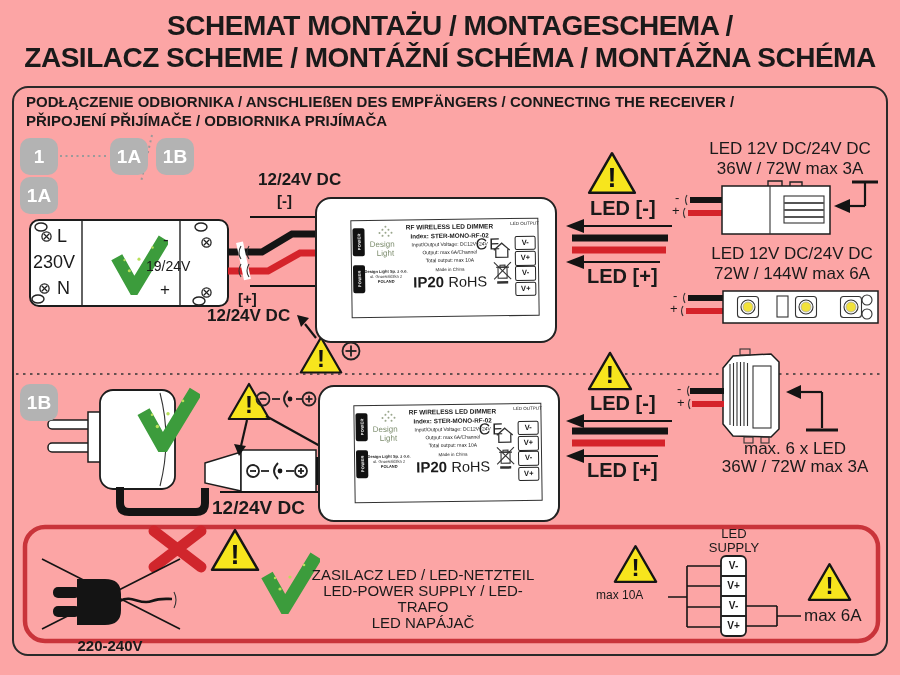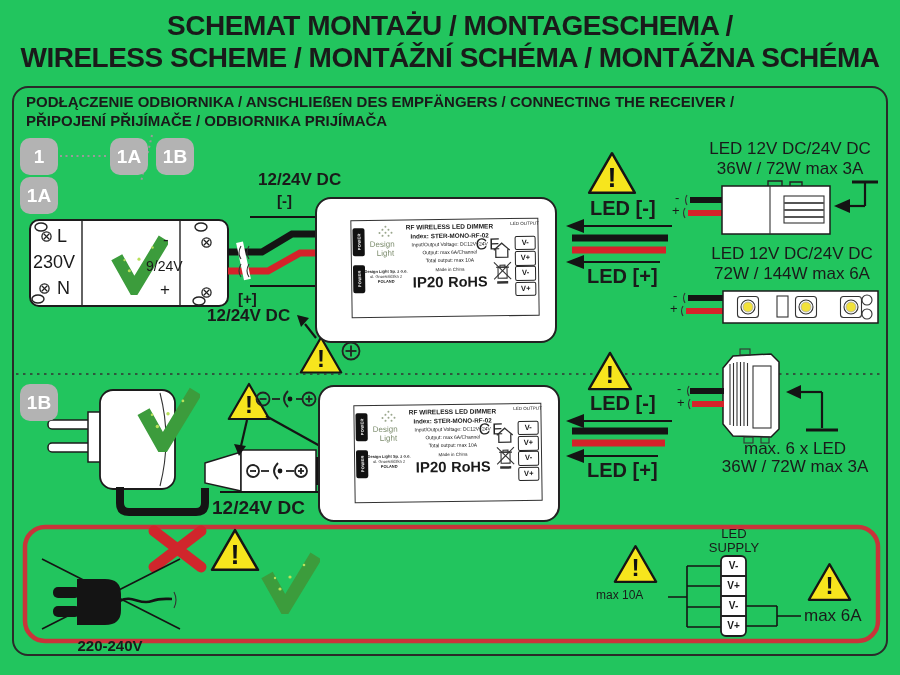--- a/index.html
+++ b/index.html
@@ -5,21 +5,21 @@
   :root{
     --ink:#1a1a1a;
     --wire_red:#d5232a;
     --warning_yellow:#f7e51d;
     --check_green:#3c9c3c;
     --badge_gray:#b3b3b3;
     --alert_red:#c9343a;
     --led_yellow:#f2e23a;
   }
   html,body{margin:0;padding:0;background:#fff;}
-  .canvas{position:relative;width:900px;height:675px;background:#22c55e;overflow:hidden;
+  .canvas{position:relative;width:900px;height:675px;background:#fca5a5;overflow:hidden;
           font-family:"Liberation Sans",sans-serif;color:var(--ink);}
   .t{position:absolute;white-space:nowrap;color:var(--ink);}
   .b{font-weight:bold;}
   .ctr{text-align:center;}
   
   .title{position:absolute;left:0;top:10px;width:900px;text-align:center;
          font-size:28px;font-weight:bold;letter-spacing:-.5px;line-height:32px;}
   .frame{position:absolute;left:12px;top:86px;width:872px;height:566px;
          border:2px solid #2a2a2a;border-radius:16px;}
   .subtitle{position:absolute;left:26px;top:92px;width:840px;
@@ -65,38 +65,38 @@
   .p1{top:7px;} .p2{top:44px;}
   .brandtxt{position:absolute;font-size:8px;color:#7d8d6e;}
   .company{position:absolute;left:12px;top:48px;width:44px;text-align:center;font-size:4px;line-height:5px;color:#222;}
   .dtext{position:absolute;left:50px;top:3px;width:96px;text-align:center;line-height:1.15;}
   .dtext .l1{font-size:6.5px;font-weight:bold;}
   .dtext .l2{font-size:6.3px;font-weight:bold;margin-top:2px;}
   .dtext .l3{font-size:5px;margin-top:2.2px;}
   .dtext .l4{font-size:4.5px;margin-top:3px;}
   .iprow{margin-top:1px;}
   .iprow .ip{font-size:15px;font-weight:bold;}
-  .iprow .rohs{font-size:14.5px;font-weight:700;}
+  .iprow .rohs{font-size:14.5px;font-weight:400;}
   .ce{position:absolute;left:124px;top:16px;font-size:16px;letter-spacing:2px;color:#222;}
   .ledout{position:absolute;left:158px;top:2px;width:30px;font-size:4.5px;line-height:5px;text-align:center;}
   .vterm{position:absolute;left:163px;top:17px;width:21px;}
   .vcell{height:12.4px;border:1.3px solid #222;border-radius:2px;margin-bottom:.8px;
          font-size:7.5px;font-weight:bold;line-height:12px;text-align:center;background:#fff;}
   .icnsvg{position:absolute;}
   
   .vbot{position:absolute;width:25px;height:20px;line-height:20px;text-align:center;font-size:10px;font-weight:bold;}
 </style>
 </head>
 <body>
 
 <div class="canvas">
 
   <div class="title">
     <div>SCHEMAT MONTAŻU / MONTAGESCHEMA /</div>
-    <div>WIRELESS SCHEME / MONTÁŽNÍ SCHÉMA / MONTÁŽNA SCHÉMA</div>
+    <div>ZASILACZ SCHEME / MONTÁŽNÍ SCHÉMA / MONTÁŽNA SCHÉMA</div>
   </div>
   <div class="frame"></div>
   <div class="subtitle">
     <div>PODŁĄCZENIE ODBIORNIKA / ANSCHLIEßEN DES EMPFÄNGERS / CONNECTING THE RECEIVER /</div>
     <div>PŘIPOJENÍ PŘIJÍMAČE / ODBIORNIKA PRIJÍMAČA</div>
   </div>
 
   <svg class="layer" width="900" height="675" viewBox="0 0 900 675">
     <defs>
       <symbol id="warn" viewBox="0 0 50 44">
@@ -314,21 +314,21 @@
   <div class="badge" style="left:20px;top:138px;">1</div>
   <div class="badge" style="left:110px;top:138px;">1A</div>
   <div class="badge" style="left:156px;top:138px;">1B</div>
   <div class="badge" style="left:20px;top:177px;">1A</div>
   <div class="badge" style="left:20px;top:384px;">1B</div>
 
   <div class="t" style="left:57px;top:226px;font-size:18px;">L</div>
   <div class="t" style="left:33px;top:252px;font-size:18px;">230V</div>
   <div class="t" style="left:57px;top:278px;font-size:18px;">N</div>
   <div class="t" style="left:163px;top:230px;font-size:17px;">-</div>
-  <div class="t" style="left:146px;top:258px;font-size:14px;">9/24V</div>
+  <div class="t" style="left:146px;top:258px;font-size:14px;">19/24V</div>
   <div class="t" style="left:160px;top:280px;font-size:17px;">+</div>
 
   <div class="t b" style="left:258px;top:170px;font-size:17px;">12/24V DC</div>
   <div class="t b" style="left:277px;top:192px;font-size:15px;">[-]</div>
   <div class="t b" style="left:238px;top:290px;font-size:15px;">[+]</div>
   <div class="t b" style="left:207px;top:306px;font-size:17px;">12/24V DC</div>
   <div class="t b" style="left:590px;top:197px;font-size:20px;">LED [-]</div>
   <div class="t b" style="left:587px;top:265px;font-size:20px;">LED [+]</div>
 
   <div class="t ctr" style="left:690px;top:139px;width:200px;font-size:17px;line-height:20px;white-space:normal;">
@@ -349,20 +349,25 @@
   <div class="t b" style="left:590px;top:392px;font-size:20px;">LED [-]</div>
   <div class="t b" style="left:587px;top:459px;font-size:20px;">LED [+]</div>
   <div class="t" style="left:677px;top:381px;font-size:13px;">-</div>
   <div class="t" style="left:677px;top:395px;font-size:13px;">+</div>
   <div class="t ctr" style="left:700px;top:440px;width:190px;font-size:17px;line-height:18px;white-space:normal;">
     <div>max. 6 x LED</div>
     <div>36W / 72W max 3A</div>
   </div>
 
   <div class="t b ctr" style="left:62px;top:637px;width:96px;font-size:15px;">220-240V</div>
+  <div class="t ctr" style="left:303px;top:567px;width:240px;font-size:15px;line-height:16px;white-space:normal;">
+    <div>ZASILACZ LED / LED-NETZTEIL</div>
+    <div>LED-POWER SUPPLY / LED-TRAFO</div>
+    <div>LED NAPÁJAČ</div>
+  </div>
   <div class="t" style="left:596px;top:588px;font-size:12px;">max 10A</div>
   <div class="t" style="left:804px;top:606px;font-size:17px;">max 6A</div>
   <div class="t ctr" style="left:706px;top:527px;width:56px;font-size:13px;line-height:14px;white-space:normal;text-align:center;">
     <div>LED</div>
     <div>SUPPLY</div>
   </div>
   <div class="vbot" style="left:721px;top:556px;">V-</div>
   <div class="vbot" style="left:721px;top:576px;">V+</div>
   <div class="vbot" style="left:721px;top:596px;">V-</div>
   <div class="vbot" style="left:721px;top:616px;">V+</div>

